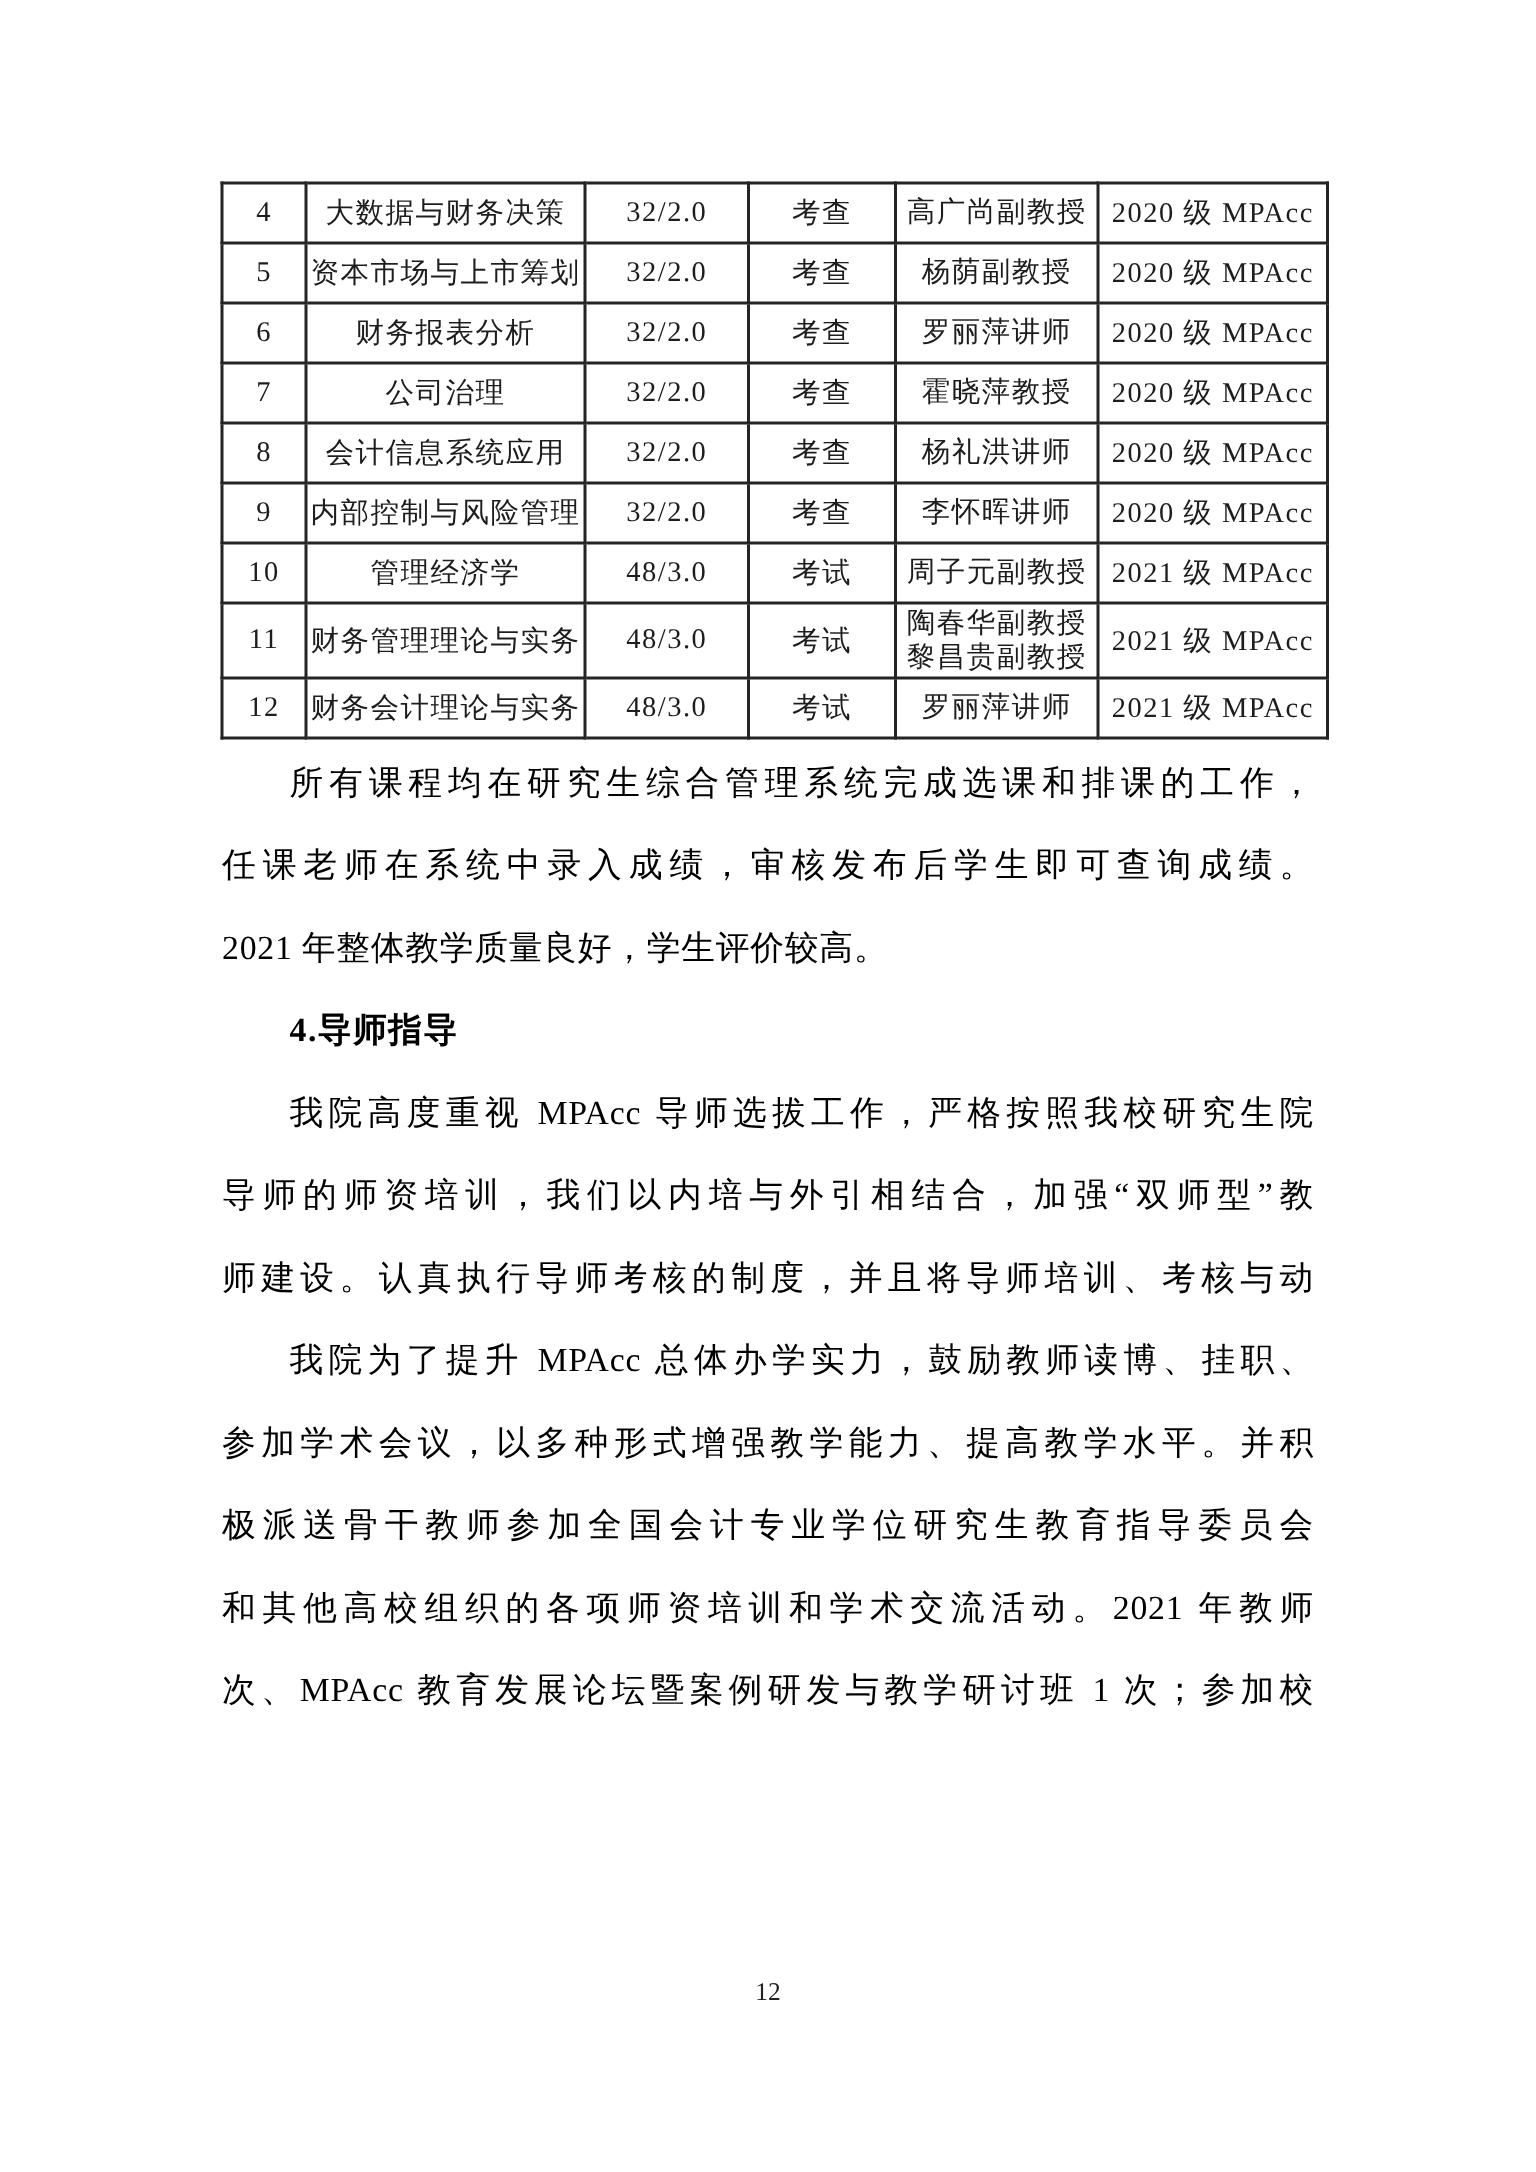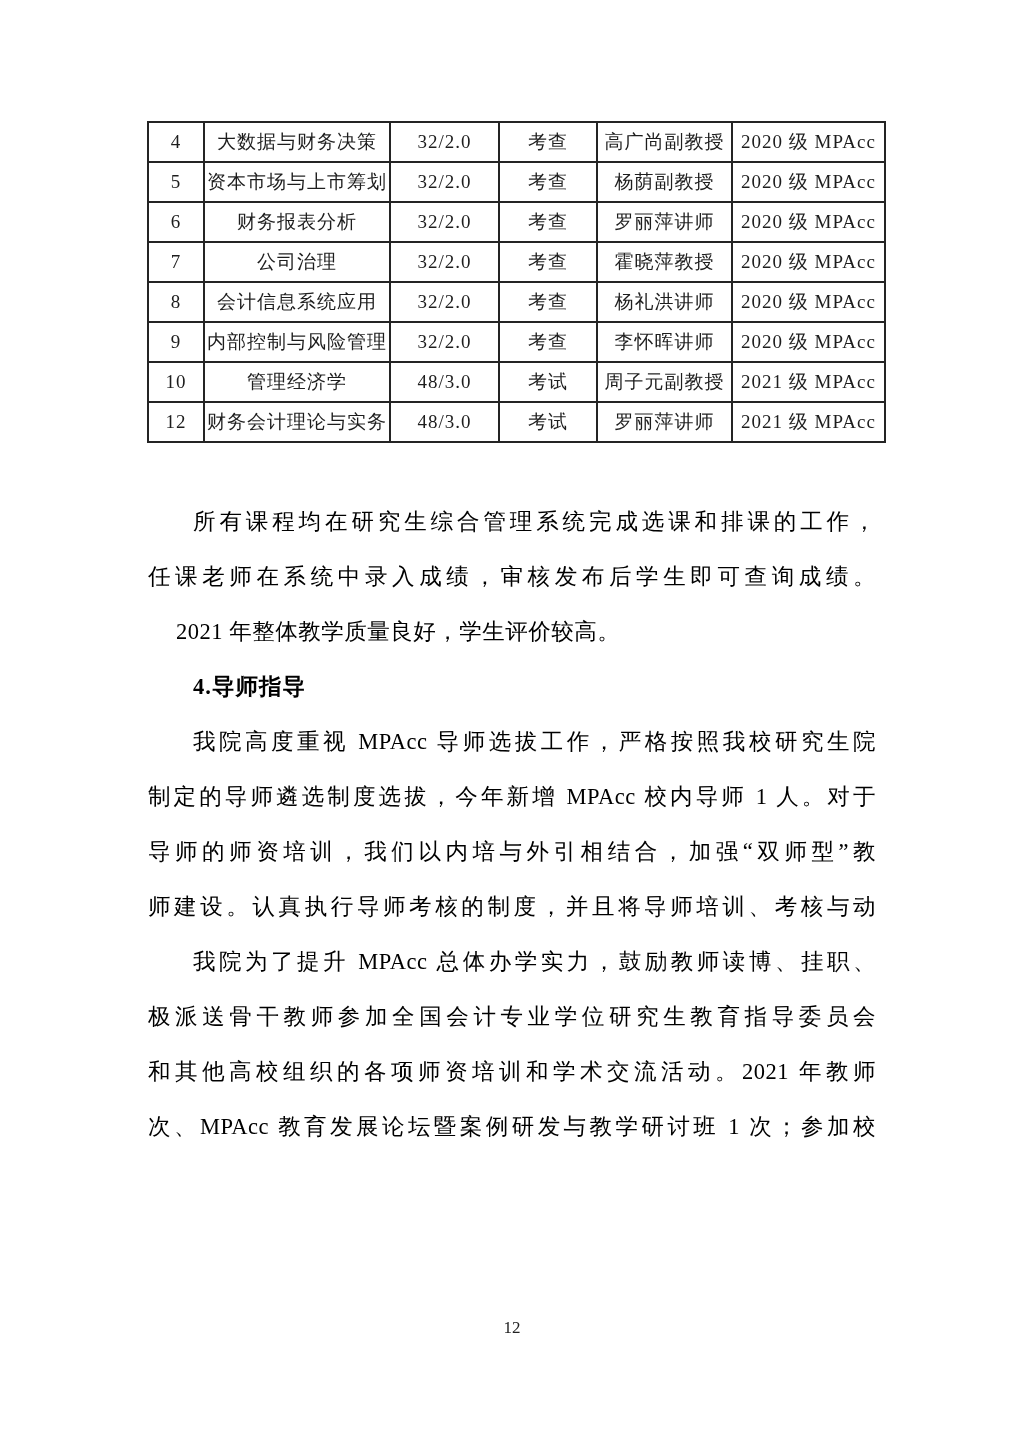--- a/index.html
+++ b/index.html
@@ -48,21 +48,20 @@
   }
   .line {
     text-align: justify;
     text-align-last: justify;
     letter-spacing: 0.5px;
     white-space: nowrap;
   }
   .line.last {
     text-align: right;
     text-align-last: left;
-    margin-left: 28px;
   }
   .indent { text-indent: 2em; }
   .heading {
     font-weight: bold;
     text-align: center;
     text-align-last: left;
     letter-spacing: 1px;
   }
 
   
@@ -139,44 +138,53 @@
         <td class="c-class">2020 级 MPAcc</td>
       </tr>
       <tr>
         <td class="c-num">10</td>
         <td class="c-course">管理经济学</td>
         <td class="c-hours">48/3.0</td>
         <td class="c-exam">考试</td>
         <td class="c-teacher">周子元副教授</td>
         <td class="c-class">2021 级 MPAcc</td>
       </tr>
+      <tr class="row-tall">
+        <td class="c-num">11</td>
+        <td class="c-course">财务管理理论与实务</td>
+        <td class="c-hours">48/3.0</td>
+        <td class="c-exam">考试</td>
+        <td class="c-teacher">陶春华副教授
+黎昌贵副教授</td>
+        <td class="c-class">2021 级 MPAcc</td>
+      </tr>
       <tr>
         <td class="c-num">12</td>
         <td class="c-course">财务会计理论与实务</td>
         <td class="c-hours">48/3.0</td>
         <td class="c-exam">考试</td>
         <td class="c-teacher">罗丽萍讲师</td>
         <td class="c-class">2021 级 MPAcc</td>
       </tr>
     </tbody>
   </table>
 
   <div class="body-text">
     <div class="line indent">所有课程均在研究生综合管理系统完成选课和排课的工作，</div>
     <div class="line">任课老师在系统中录入成绩，审核发布后学生即可查询成绩。</div>
     <div class="line last">2021 年整体教学质量良好，学生评价较高。</div>
 
     <div class="line indent heading">4.导师指导</div>
 
     <div class="line indent">我院高度重视 MPAcc 导师选拔工作，严格按照我校研究生院</div>
-    <div class="line">制定的导师遴选制度选拔，今年新增 MPAcc 校内导师 1 人。对于</div>
     <div class="line">导师的师资培训，我们以内培与外引相结合，加强“双师型”教</div>
     <div class="line">师建设。认真执行导师考核的制度，并且将导师培训、考核与动</div>
 
     <div class="line indent">我院为了提升 MPAcc 总体办学实力，鼓励教师读博、挂职、</div>
+    <div class="line">参加学术会议，以多种形式增强教学能力、提高教学水平。并积</div>
     <div class="line">极派送骨干教师参加全国会计专业学位研究生教育指导委员会</div>
     <div class="line">和其他高校组织的各项师资培训和学术交流活动。2021 年教师</div>
     <div class="line">次、MPAcc 教育发展论坛暨案例研发与教学研讨班 1 次；参加校</div>
   </div>
 
   <div class="page-number">12</div>
 
 </div>
 
 </body></html>

